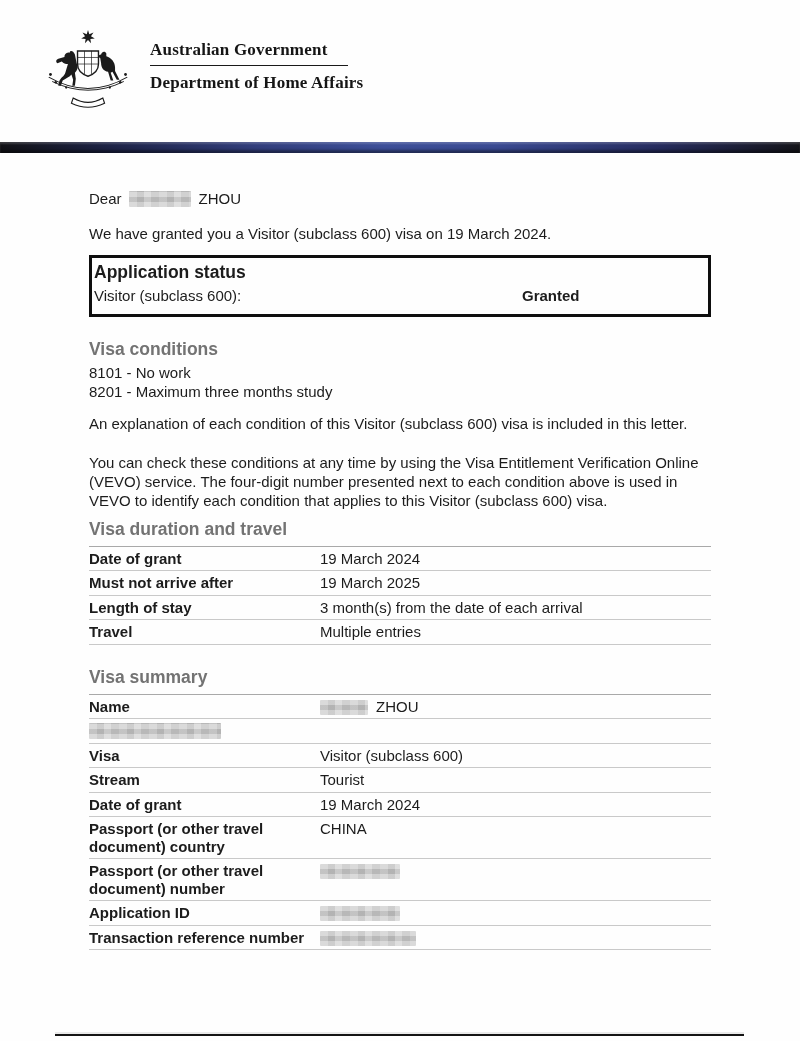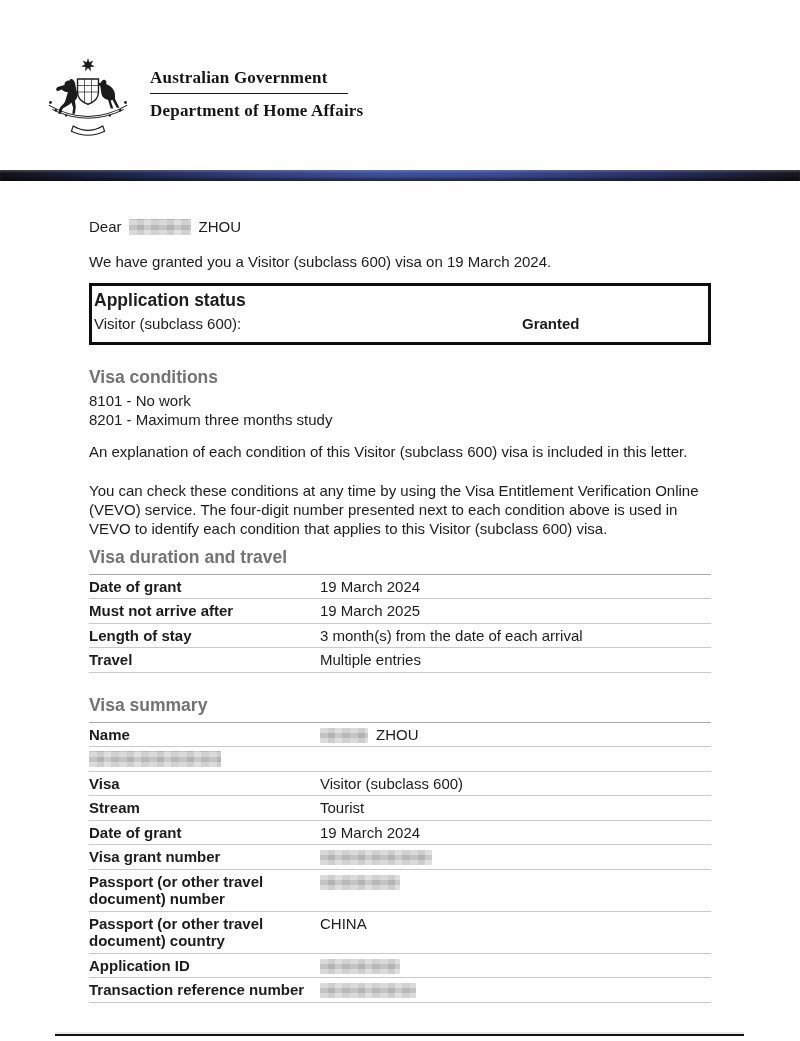--- a/index.html
+++ b/index.html
@@ -3,21 +3,21 @@
 <meta charset="utf-8">
 <style>
   * { margin:0; padding:0; box-sizing:border-box; }
   html,body { background:#e8e8e8; }
   .page {
     position:relative; width:800px; height:1041px; margin:0 auto;
     background:#fefefe; overflow:hidden;
     font-family:"Liberation Sans", sans-serif; color:#1c1c1c;
   }
   
-  .gov-header { display:flex; align-items:flex-start; gap:14px; padding:28px 16px 0 40px;margin-top:28px; }
+  .gov-header { display:flex; align-items:flex-start; gap:14px; padding:28px 16px 0 40px; }
   .crest { flex:0 0 auto; }
   .titles { padding-top:12px; font-family:"Liberation Serif", serif; font-weight:bold; color:#151515; }
   .gov-title { font-size:17px; letter-spacing:0.2px; }
   .title-rule { border-top:1.6px solid #1a1a1a; margin:5px 0 7px; width:198px; }
   .dept-title { font-size:17px; letter-spacing:0.2px; }
   .gradient-bar {
     margin-top:28px; height:11px; width:800px;
     background:linear-gradient(90deg,#121216 0%,#1d2347 14%,#323e7c 32%,#3d4f99 48%,#3a4a92 62%,#272d60 82%,#15151a 100%);
     box-shadow:inset 0 2px 2px rgba(255,255,255,0.18), inset 0 -3px 3px rgba(0,0,0,0.45);
   }
@@ -166,30 +166,26 @@
       </div>
       <div class="t-row">
         <span class="t-label">Stream</span>
         <span class="t-value">Tourist</span>
       </div>
       <div class="t-row">
         <span class="t-label">Date of grant</span>
         <span class="t-value">19 March 2024</span>
       </div>
       <div class="t-row">
-        <span class="t-label">Visa grant number</span>
-        <span class="t-value"><span class="redact r-vgn"></span></span>
+        <span class="t-label">Passport (or other travel document) country</span>
+        <span class="t-value">CHINA</span>
       </div>
       <div class="t-row">
         <span class="t-label">Passport (or other travel document) number</span>
         <span class="t-value"><span class="redact r-ppn"></span></span>
-      </div>
-      <div class="t-row">
-        <span class="t-label">Passport (or other travel document) country</span>
-        <span class="t-value">CHINA</span>
       </div>
       <div class="t-row">
         <span class="t-label">Application ID</span>
         <span class="t-value"><span class="redact r-appid"></span></span>
       </div>
       <div class="t-row">
         <span class="t-label">Transaction reference number</span>
         <span class="t-value"><span class="redact r-trn"></span></span>
       </div>
     </div>

